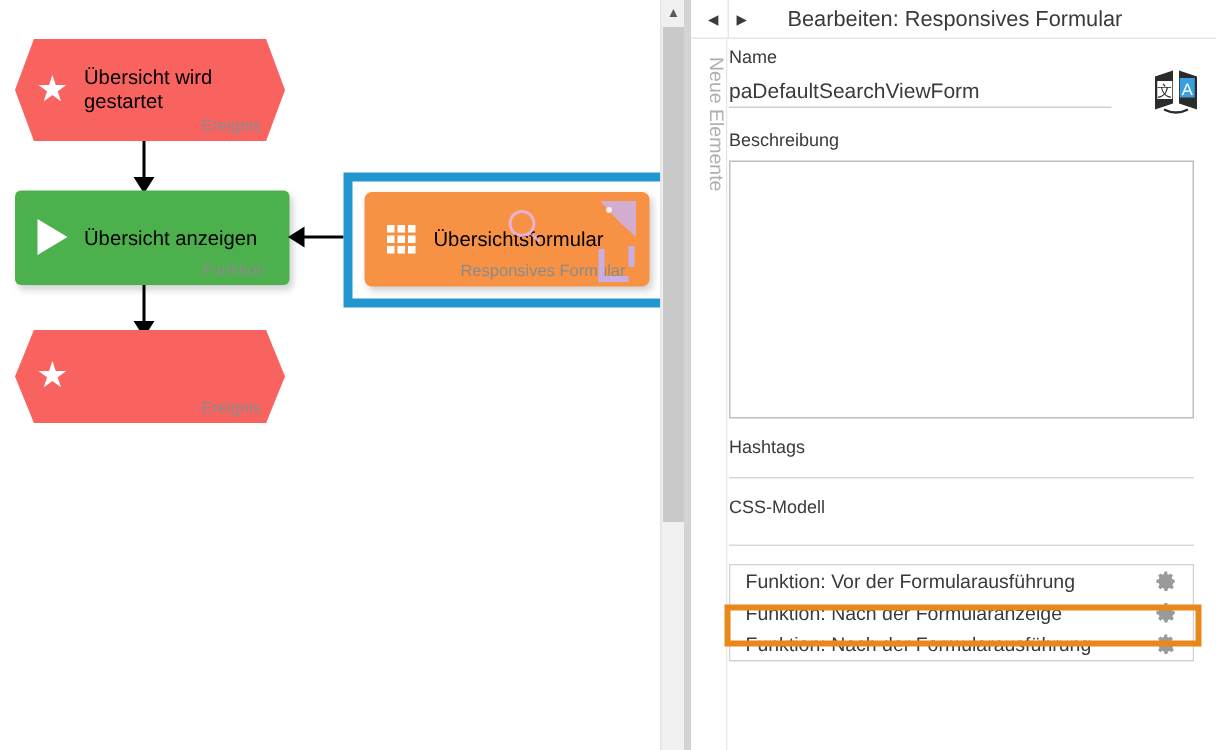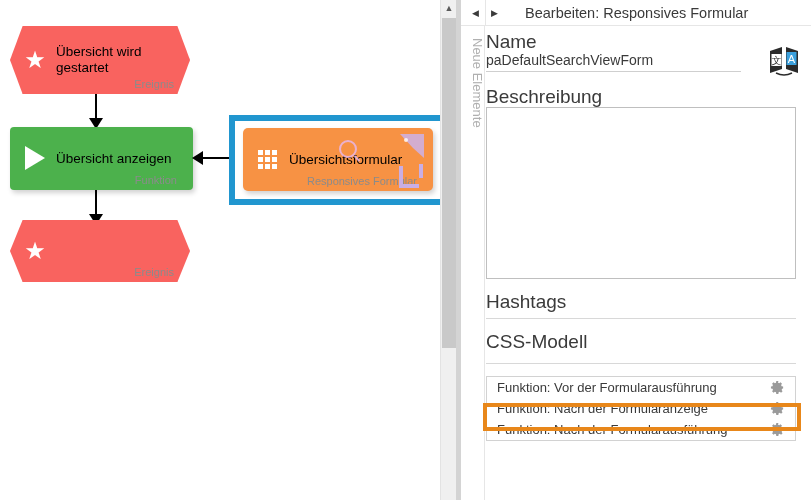--- a/index.html
+++ b/index.html
@@ -258,21 +258,21 @@
 
   #panel-body {
     position: absolute;
     left: 24px; top: 26px;
     width: 326px; height: 474px;
     background: #ffffff;
   }
 
   .field-label {
     position: absolute;
-    font-size: 19px;
+    font-size: 12px;
     color: #3a3a3a;
   }
 
   #name-value {
     position: absolute;
     left: 1px; top: 26px;
     width: 255px;
     font-size: 14px;
     color: #3a3a3a;
     border: none;

